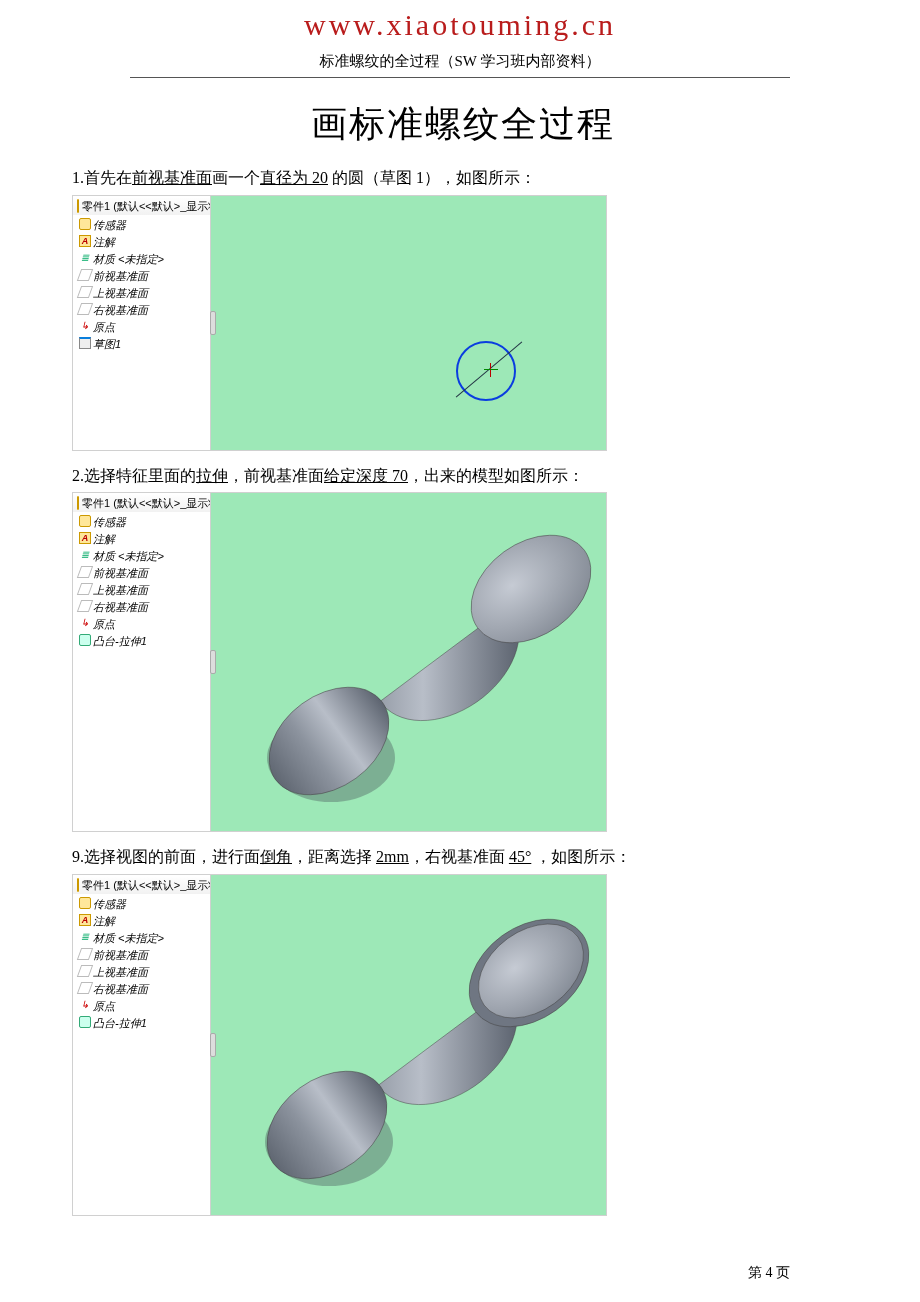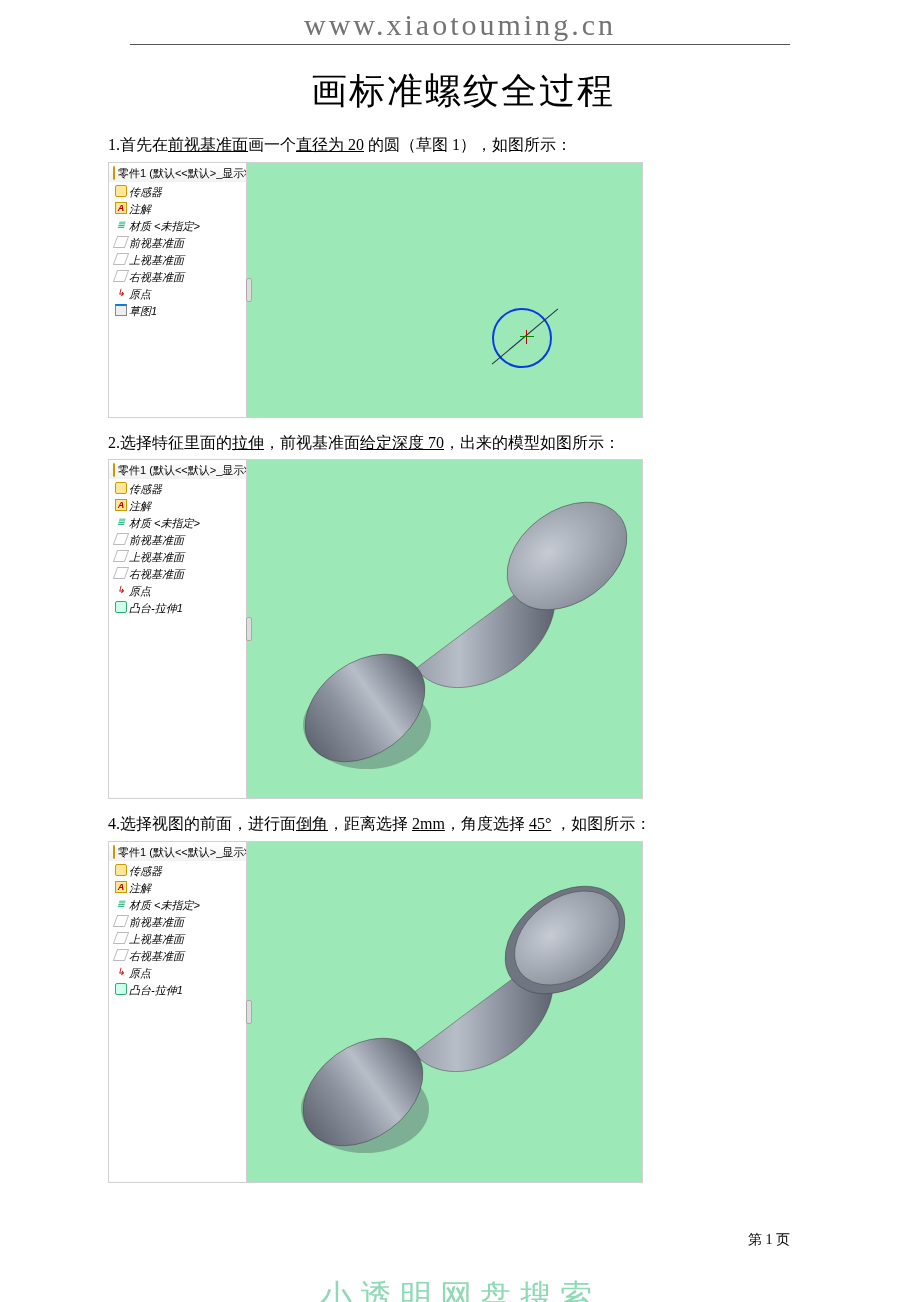--- a/index.html
+++ b/index.html
@@ -1,22 +1,22 @@
 <!DOCTYPE html>
 <html><head>
 <meta charset="utf-8">
 <style>
   * { margin: 0; padding: 0; box-sizing: border-box; }
   body { width: 920px; margin: 0 auto; font-family: "SimSun","Songti SC",serif; background: #fff; color: #000; }
   .page { padding: 0 0 30px 0; }
-  .watermark-top { text-align: center; font-family: "Comic Sans MS","Chalkboard SE",cursive; font-size: 30px; color: #737373; letter-spacing: 3px; padding: 8px 0 2px 0; font-weight: 500; }
+  .watermark-top { text-align: center; font-family: "Comic Sans MS","Chalkboard SE",cursive; font-size: 30px; color: #b91c1c; letter-spacing: 3px; padding: 8px 0 2px 0; font-weight: 500; }
   .doc-header-row { text-align: center; font-size: 15px; padding: 8px 0 6px 0; }
   .hr { border-bottom: 1px solid #555; margin: 0 130px 18px 130px; }
   .title { text-align: center; font-size: 36px; font-weight: 400; padding: 4px 0 8px 6px; letter-spacing: 2px; }
-  .content { padding: 0 130px 0 108px; margin-top: 8px; }
+  .content { padding: 0 130px 0 72px; margin-top: 8px; }
   .step { font-size: 16px; line-height: 1.6; margin: 2px 0 4px 0; }
   .u { text-decoration: underline; }
   .fig { margin: 0 0 12px 0; }
   .fig-box { width: 535px; border: 1px solid #d0d0d0; background: #9de8b7; display: flex; }
   .tree-pane { width: 138px; background: #fff; border-right: 1px solid #d0d0d0; font-size: 11px; font-family: "Microsoft YaHei","SimSun",sans-serif; padding: 2px 0 8px 0; }
   .tree-title { background: linear-gradient(#fefefe,#f2f2f2); padding: 1px 4px; font-size: 11px; white-space: nowrap; overflow: hidden; }
   .tree-ul { list-style: none; padding: 2px 0 0 6px; }
   .tree-ul li { padding: 1px 0 1px 14px; white-space: nowrap; position: relative; font-style: italic; }
   .tree-ul li .ticon { position: absolute; left: 0; top: 1px; width: 12px; height: 12px; display: inline-block; }
   .ic-box { border: 1px solid #c90; background: #ffe79a; border-radius: 2px; }
@@ -41,20 +41,21 @@
   .footer { display: flex; align-items: center; justify-content: center; gap: 16px; padding: 26px 0 0 0; }
   .footer-left { font-family: "STKaiti","KaiTi",serif; color: #8fd9b6; font-size: 32px; letter-spacing: 8px; }
 </style>
 </head>
 <body>
 
 <div class="page">
 
   <div class="watermark-top">www.xiaotouming.cn</div>
 
+  <div class="doc-header-row">标准螺纹的全过程（SW 学习班内部资料）</div>
   <div class="hr"></div>
 
   <div class="title">画标准螺纹全过程</div>
 
   <div class="content">
 
     <p class="step">
       <span>1.首先在</span><span class="u">前视基准面</span><span>画一个</span><span class="u">直径为 20</span><span> 的圆（草图 1），如图所示：</span>
     </p>
     <div class="fig">
@@ -118,21 +119,21 @@
             <ellipse cx="120" cy="265" rx="64" ry="44" fill="#3f4650" opacity="0.35"></ellipse>
             <path d="M 68 284 L 298 112 A 66 46 -36 1 1 172 212 Z" fill="url(#cg1)" stroke="#444" stroke-width="0.5"></path>
             <ellipse cx="118" cy="248" rx="66" ry="46" transform="rotate(-36 118 248)" fill="url(#cg1)" stroke="#444" stroke-width="0.5"></ellipse>
             <ellipse cx="320" cy="96" rx="66" ry="46" transform="rotate(-36 320 96)" fill="url(#cf1)" stroke="#444" stroke-width="0.5"></ellipse>
           </svg>
         </div>
       </div>
     </div>
 
     <p class="step">
-      <span>4.选择视图的前面，进行面</span><span class="u">倒角</span><span>，距离选择 </span><span class="u">2mm</span><span>，角度选择 </span><span class="u">45°</span><span> ，如图所示：</span>
+      <span>9.选择视图的前面，进行面</span><span class="u">倒角</span><span>，距离选择 </span><span class="u">2mm</span><span>，右视基准面 </span><span class="u">45°</span><span> ，如图所示：</span>
     </p>
     <div class="fig">
       <div class="fig-box h342">
         <div class="tree-pane">
           <div class="tree-title"><span class="ticon ic-box"></span>&nbsp;<span>零件1  (默认&lt;&lt;默认&gt;_显示状态</span></div>
           <ul class="tree-ul">
             <li><span class="ticon ic-box"></span><span>传感器</span></li>
             <li><span class="ticon ic-A">A</span><span>注解</span></li>
             <li><span class="ticon ic-mat">≣</span><span>材质 &lt;未指定&gt;</span></li>
             <li><span class="ticon ic-plane"></span><span>前视基准面</span></li>
@@ -162,20 +163,20 @@
             <ellipse cx="116" cy="250" rx="66" ry="46" transform="rotate(-36 116 250)" fill="url(#cg2)" stroke="#444" stroke-width="0.5"></ellipse>
             <ellipse cx="318" cy="98" rx="66" ry="46" transform="rotate(-36 318 98)" fill="#6f7682" stroke="#444" stroke-width="0.5"></ellipse>
             <ellipse cx="320" cy="96" rx="58" ry="40" transform="rotate(-36 320 96)" fill="url(#cf2)" stroke="#444" stroke-width="0.5"></ellipse>
           </svg>
         </div>
       </div>
     </div>
 
   </div>
 
-  <div class="pagenum">第 1 页</div>
+  <div class="pagenum">第 4 页</div>
 
   <div class="footer">
     <div class="footer-left">小透明网盘搜索</div>
 
   </div>
 
 </div>
 
 </body></html>

